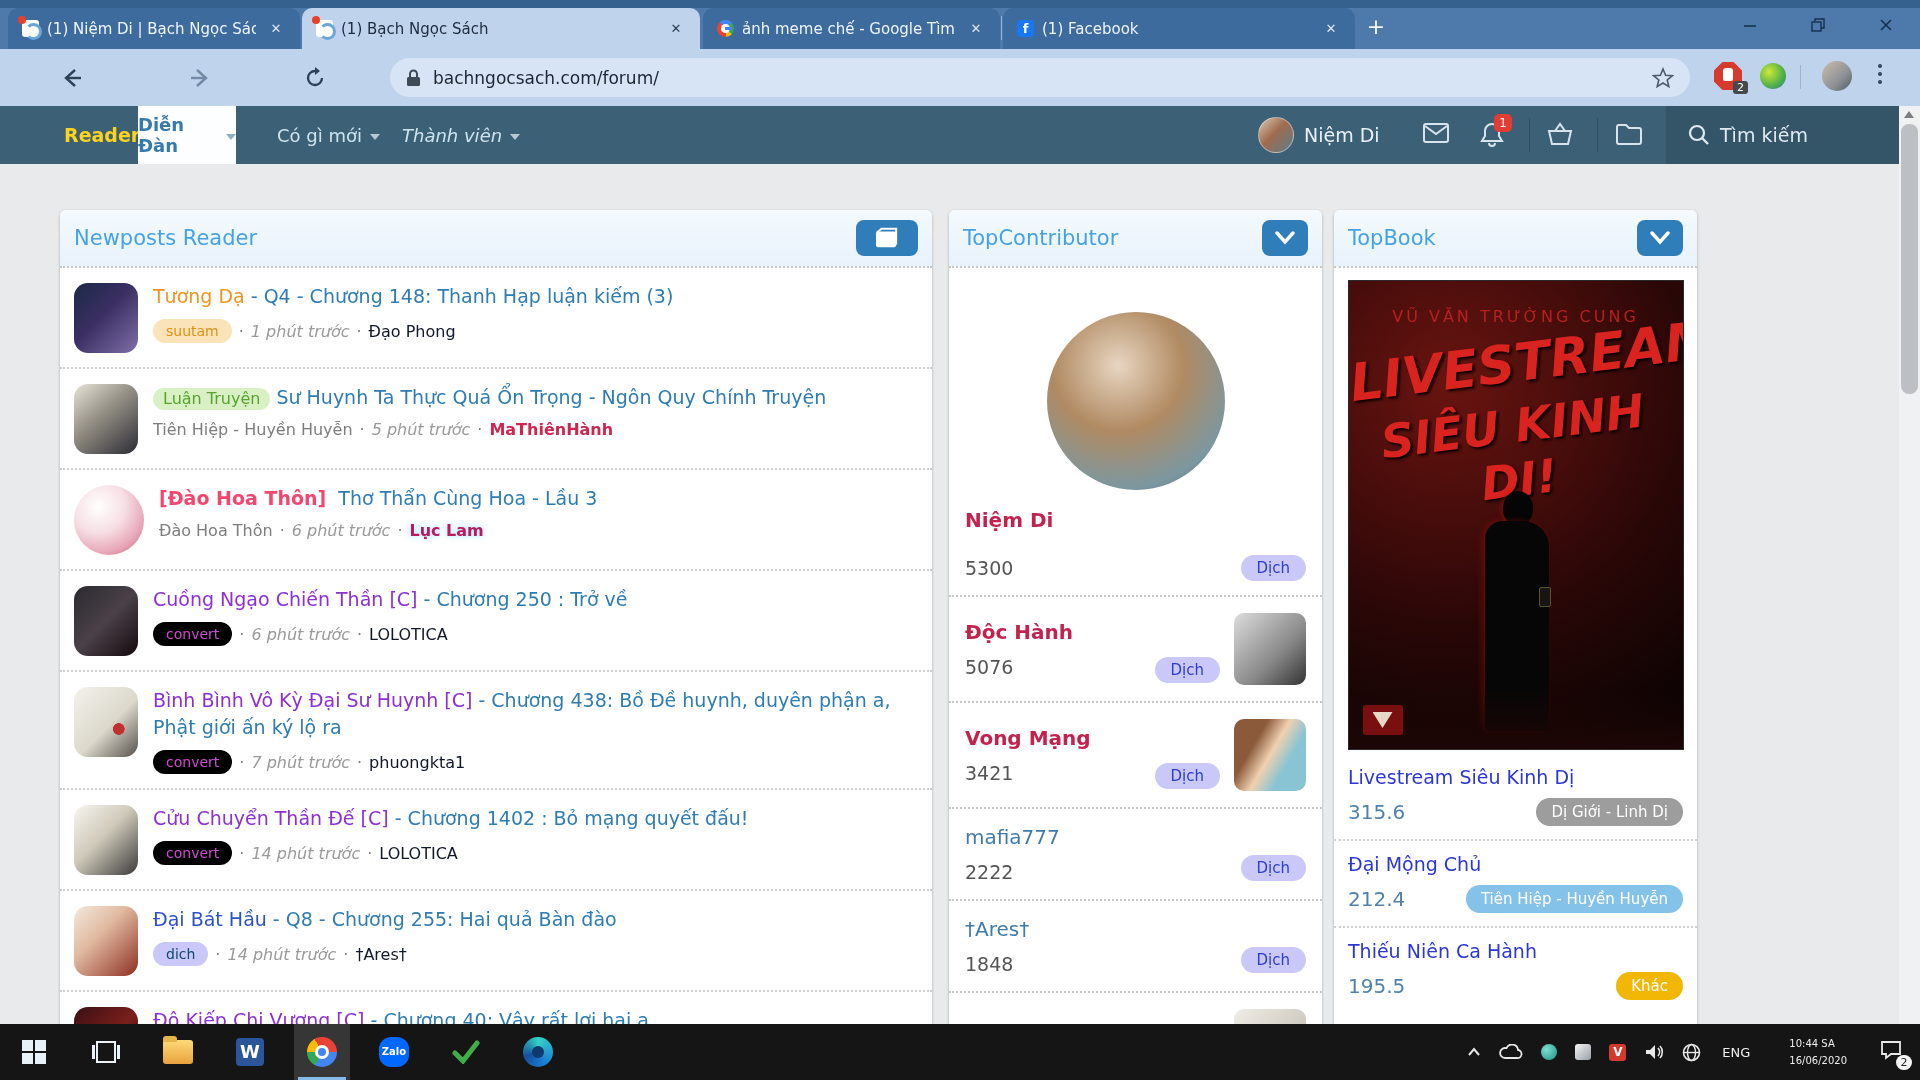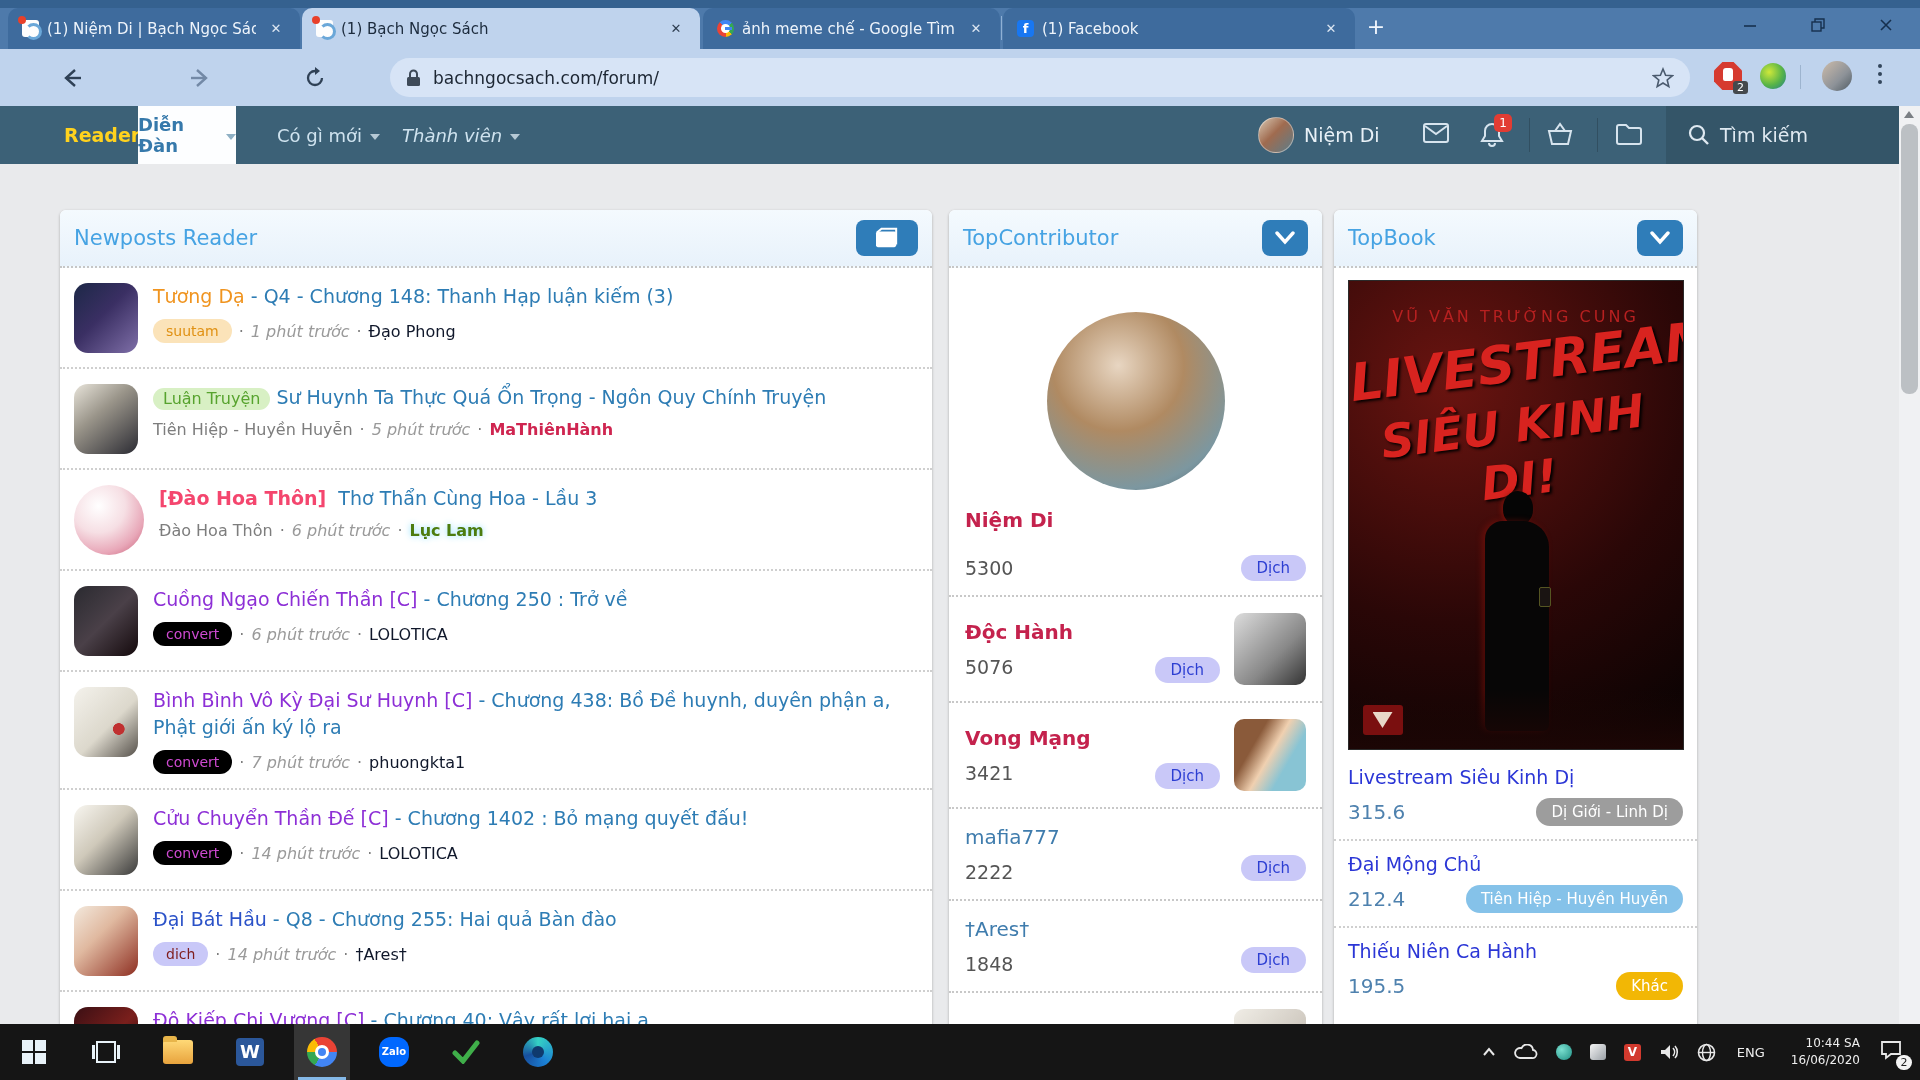--- a/index.html
+++ b/index.html
@@ -73,26 +73,26 @@
   .t-title { font-size:19px; line-height:27px; }
   .t-meta { margin-top:9px; font-size:16px; color:#7d7d7d; display:flex; align-items:center; gap:7px; flex-wrap:wrap; }
   .lnk-blue { color:#2d7cb4; }
   .lnk-orange { color:#f0941f; }
   .lnk-purple { color:#8d2fd6; }
   .lnk-royal { color:#2b52c8; }
   .lnk-pink { color:#f4466e; font-weight:bold; }
   .time { font-style:italic; color:#9a9a9a; }
   .author { color:#0f172a; }
   .author.red { color:#cf2550; font-weight:bold; }
-  .author.cyan { color:#4d7c0f; font-weight:bold; text-shadow:0 0 6px rgba(120,220,255,.9); }
+  .author.cyan { color:#be185d; font-weight:bold; text-shadow:0 0 6px rgba(120,220,255,.9); }
   .pill { display:inline-block; font-size:14px; padding:3px 13px; border-radius:13px; line-height:18px; }
   .pill.suutam { background:#fbe3b9; color:#e09114; }
   .pill.luan { background:#d8f0c4; color:#57a32e; font-size:16px; padding:2px 10px; margin-right:6px; }
   .pill.convert { background:#000000; color:#cf4ad2; }
-  .pill.dich { background:#c9c8f8; color:#7f1d1d;text-align:right; }
+  .pill.dich { background:#c9c8f8; color:#0c4a6e;text-align:right; }
 
   
   .th1 { background:linear-gradient(135deg,#1c2847,#3a2f63 45%,#7f6fa8); }
   .th2 { background:linear-gradient(140deg,#e8e4da,#9a958a 40%,#2b2b33); }
   .th3 { background:radial-gradient(circle at 35% 30%,#fff 0%,#f6dfe4 40%,#e8a7b8 70%,#c4556f); }
   .th4 { background:linear-gradient(135deg,#2a2a30,#4a4048 50%,#14090c); }
   .th5 { background:radial-gradient(circle at 70% 60%,#c03030 0 9%,transparent 10%),linear-gradient(135deg,#f4f2ec,#dcd8cc 55%,#55504a); }
   .th6 { background:linear-gradient(135deg,#f8f6f0,#cfc9ba 45%,#3a3a3a); }
   .th7 { background:linear-gradient(135deg,#f3e9dd,#e0b9a0 40%,#8e2f22); }
   .th8 { background:linear-gradient(135deg,#3a0f14,#7a1f1c 50%,#1a0608); }
@@ -151,21 +151,21 @@
   .chrome-ic::after { content:""; position:absolute; left:11px; top:11px; width:8px; height:8px; background:#4285f4; border-radius:50%; }
   .word-ic { width:28px; height:28px; background:#2b579a; border-radius:4px; color:#fff; font-weight:bold; font-size:18px; text-align:center; line-height:28px; }
   .zalo-ic { width:30px; height:30px; background:#0068ff; border-radius:12px; color:#fff; font-weight:bold; font-size:10px; text-align:center; line-height:30px; }
   .edge-ic { width:30px; height:30px; border-radius:50%; background:conic-gradient(#35d2c4,#1b7fd4 40%,#174f9e 70%,#35d2c4); position:relative; }
   .edge-ic::before { content:""; position:absolute; left:9px; top:9px; width:12px; height:12px; background:#0f3a6e; border-radius:50%; }
   .folder-ic { width:30px; height:24px; background:linear-gradient(#ffd977,#e8a33d); border-radius:3px; position:relative; }
   .folder-ic::before { content:""; position:absolute; left:0; top:-4px; width:14px; height:6px; background:#e8b54a; border-radius:3px 3px 0 0; }
   #tray { position:absolute; right:0; top:0; height:56px; display:flex; align-items:center; color:#eee; }
   .tray-ic { margin:0 9px; display:flex; align-items:center; justify-content:center; }
   #tray-lang { font-size:13px; margin:0 12px; }
-  #tray-clock { text-align:right; font-size:12px; line-height:17px; margin:0 14px; }
+  #tray-clock { font-size:10px; line-height:17px; margin:0 27px; }
   #action-center { position:relative; margin:0 18px 0 6px; }
   #ac-badge { position:absolute; right:-10px; bottom:-6px; background:#f5f5f5; color:#222; font-size:11px; min-width:16px; height:15px; border-radius:8px; text-align:center; line-height:15px; padding:0 3px; }
 </style>
 </head>
 <body>
 
 <div id="tabbar">
   <div class="topstrip"></div>
 
   <div class="tab inactive" style="left:8px;width:292px;">

